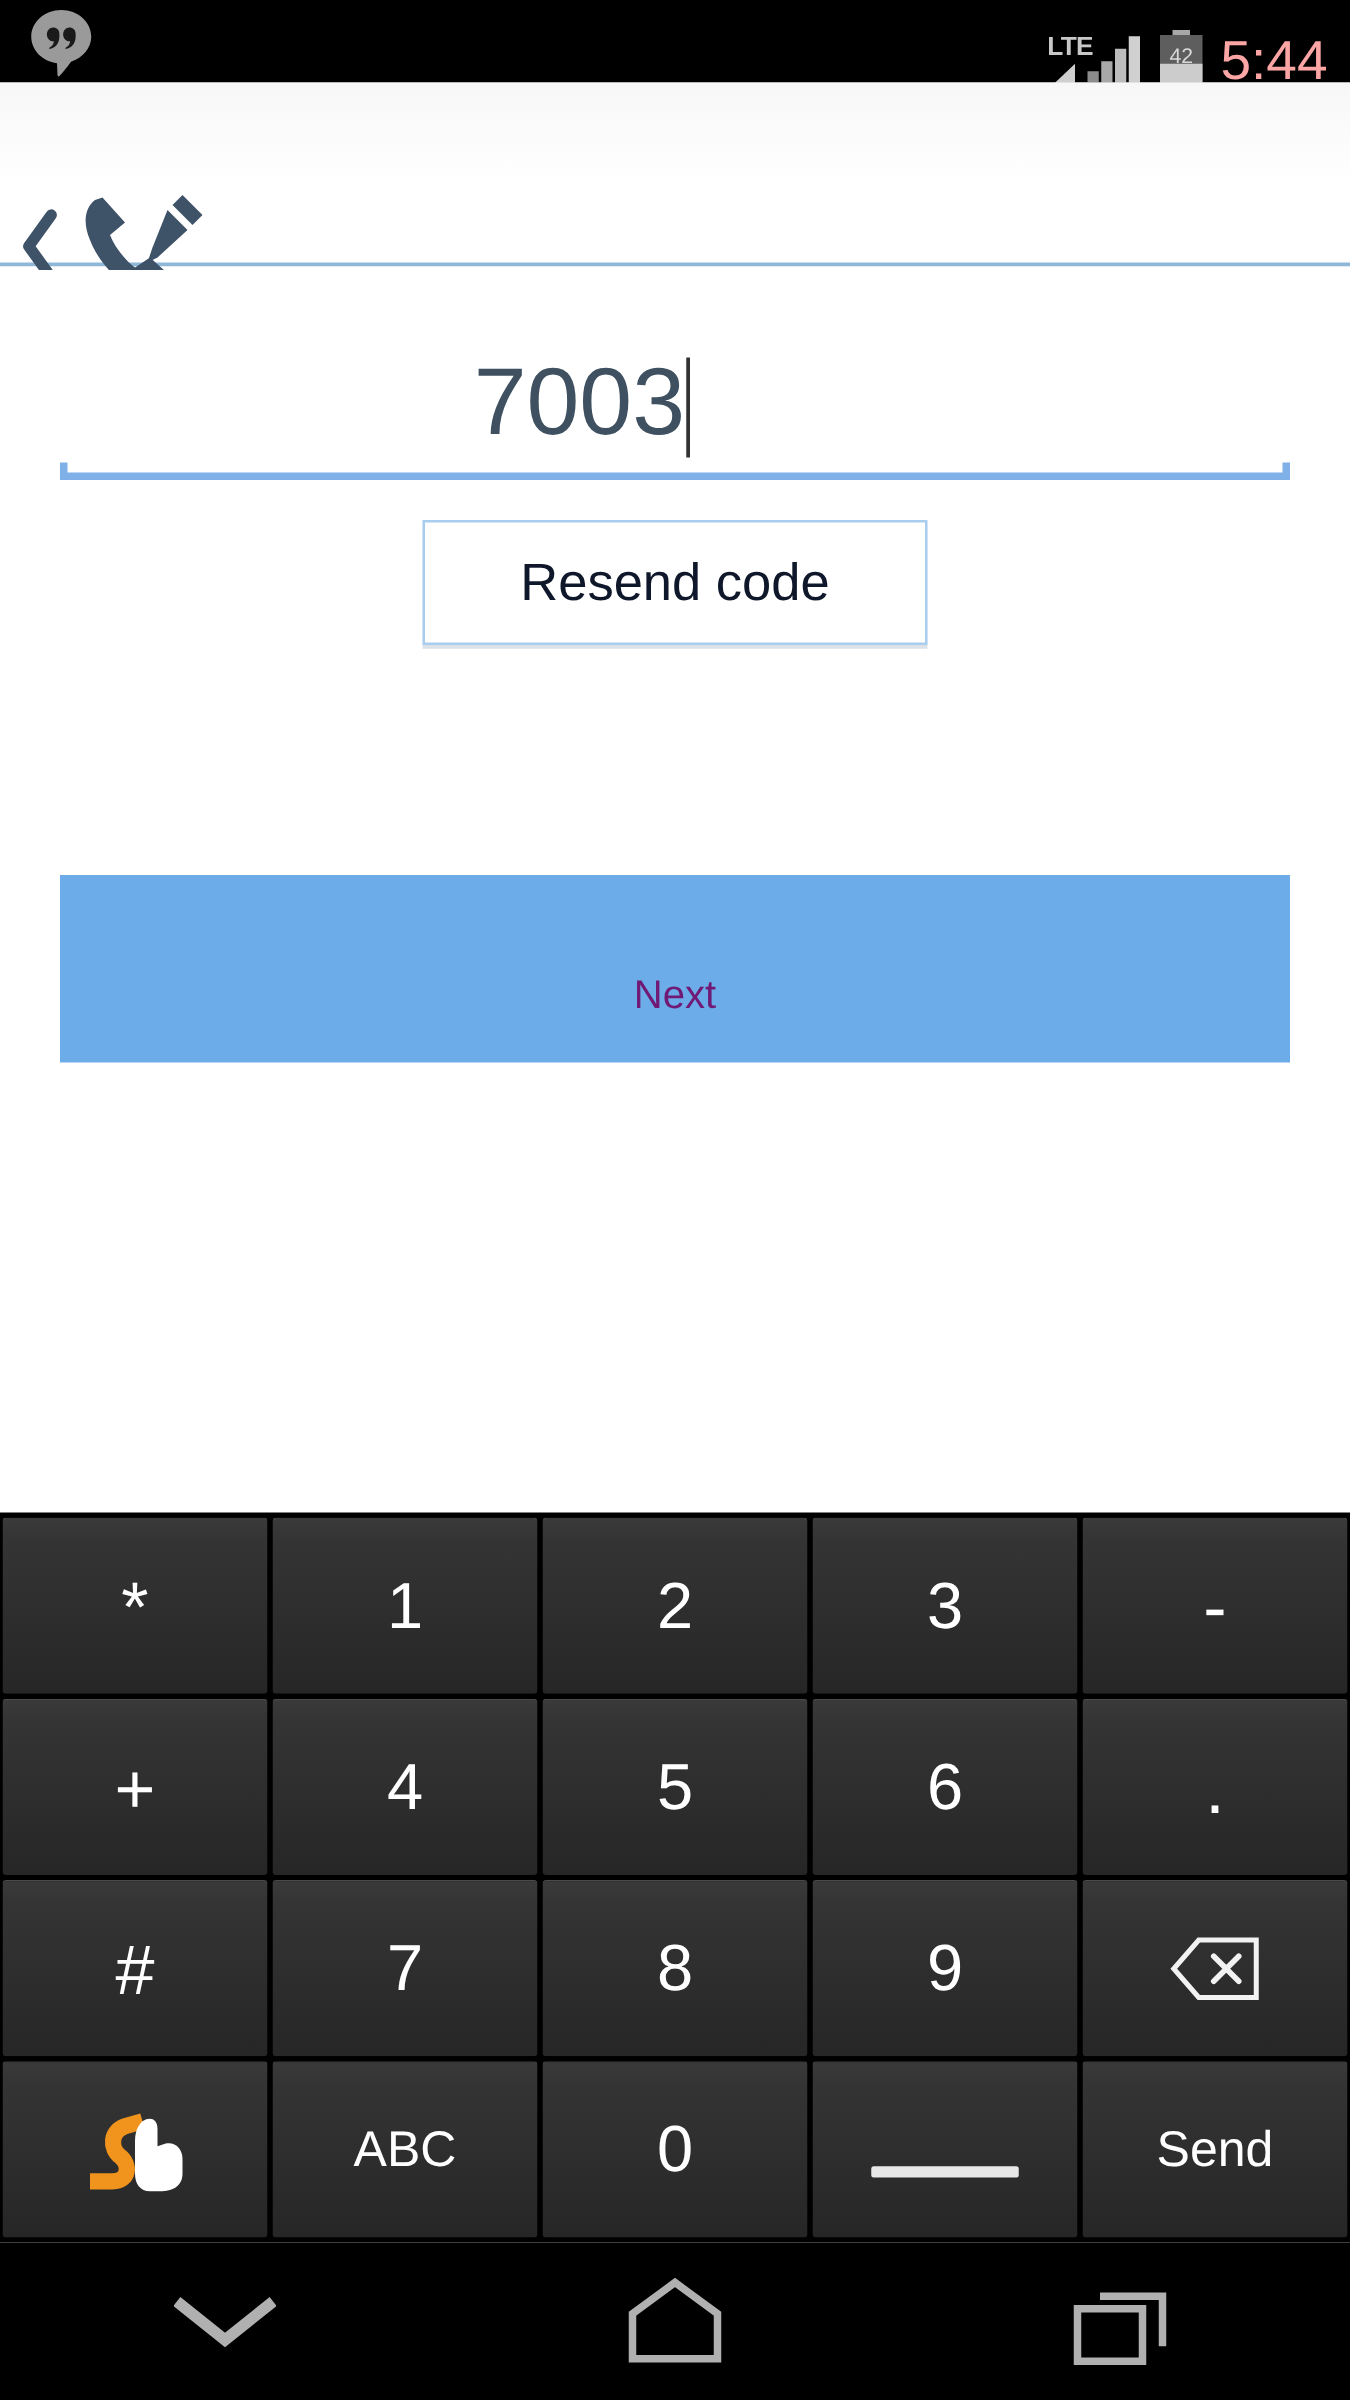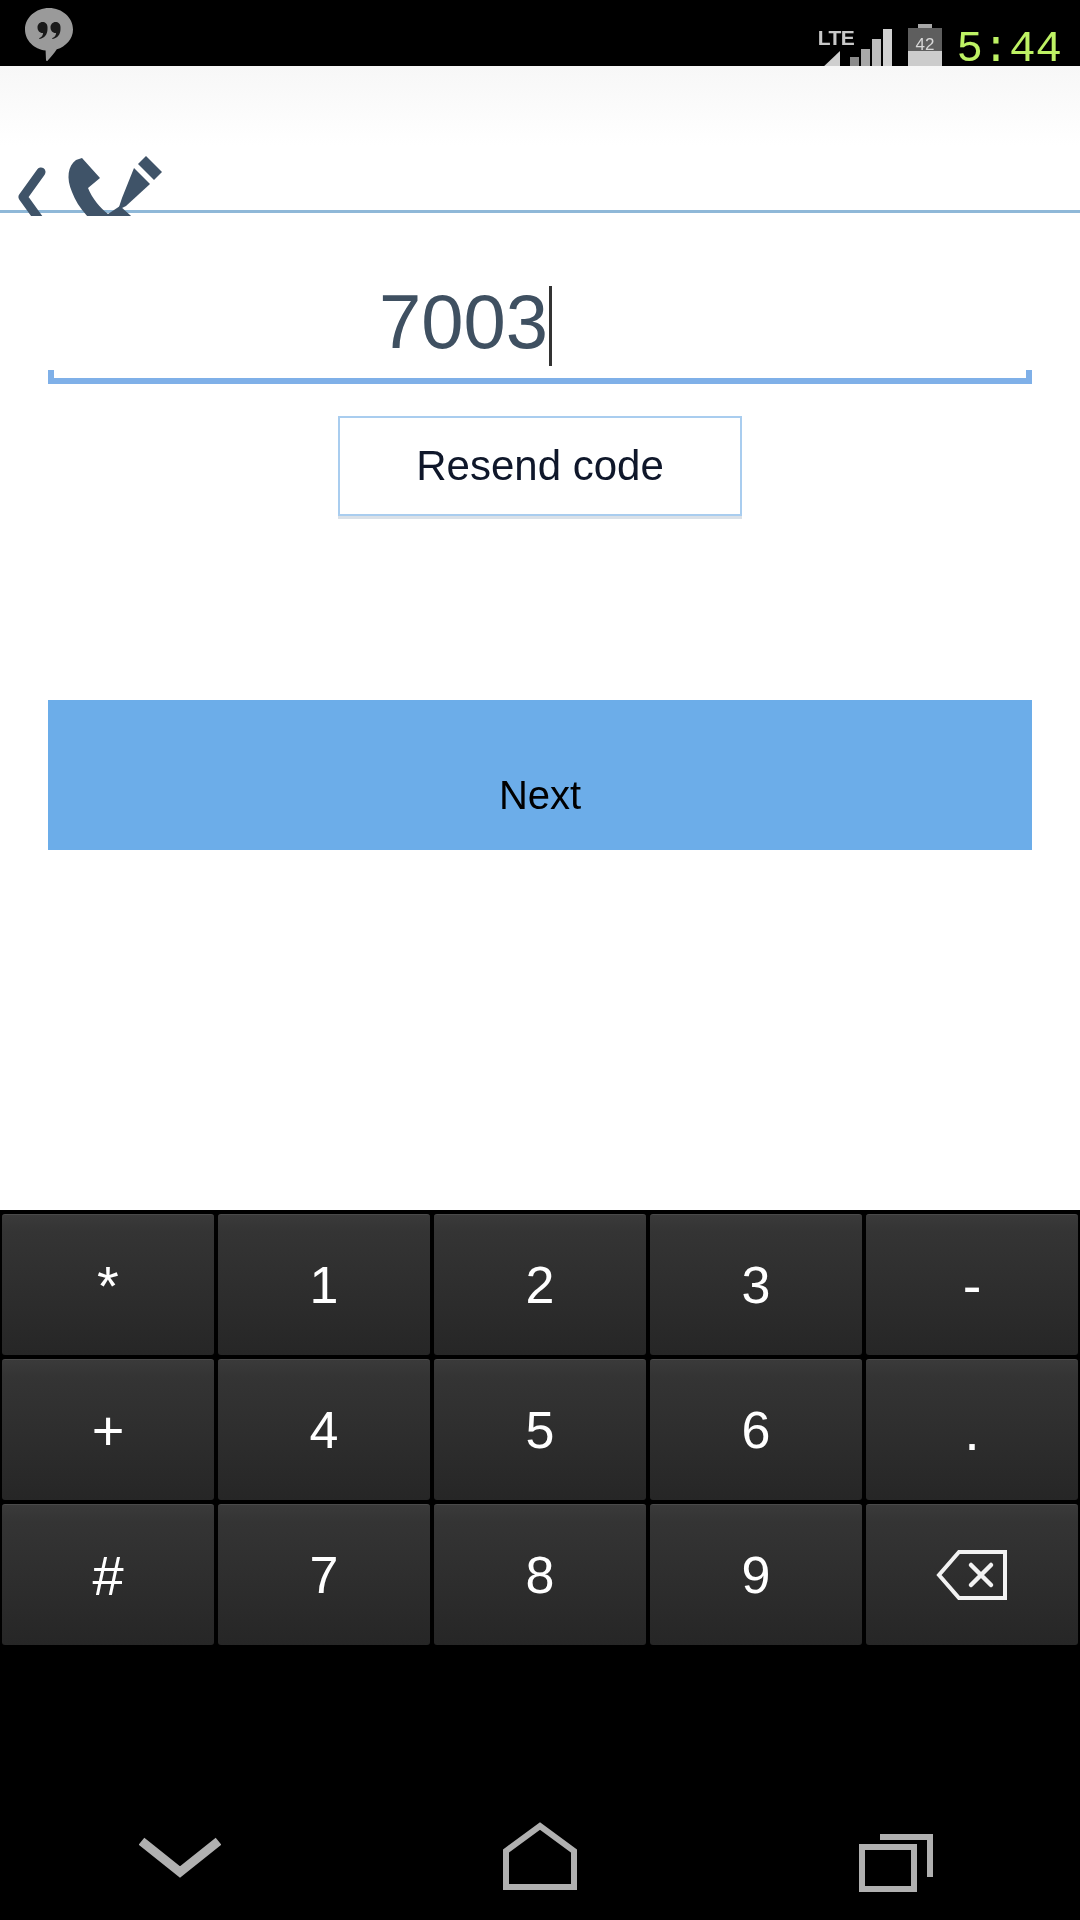--- a/index.html
+++ b/index.html
@@ -20,22 +20,22 @@
   #status-right {
     position:absolute; right:18px; top:0; height:66px;
     display:flex; align-items:center; gap:12px;margin-top:16px;
   }
   .lte-block { display:flex; align-items:flex-end; height:44px; }
   .lte-text {
     color:#c8c8c8; font-size:21px; font-weight:bold; line-height:20px;
     letter-spacing:-0.5px; font-family:"Liberation Sans", sans-serif;
   }
   .clock {
-    color:#bef264; font-size:44px; font-weight:300; line-height:44px;
-    letter-spacing:0px; font-family:Liberation Mono, monospace;
+    color:#fca5a5; font-size:44px; font-weight:300; line-height:44px;
+    letter-spacing:0px; font-family:Liberation Sans, sans-serif;
   }
 
   
   #action-bar {
     position:absolute; top:66px; left:0; width:1080px; height:147px;
     background:linear-gradient(#f7f7f7, #ffffff 55%);
     border-bottom:3px solid #8fb8d8;
   }
   #back-chevron { position:absolute; left:10px; top:100px; }
   #app-icon { position:absolute; left:62px; top:88px; }
@@ -73,21 +73,21 @@
     font-size:42px; color:#0f172a; font-weight:400;
     font-family:"Liberation Sans", sans-serif;
   }
 
   #next-btn {
     position:absolute; top:484px; left:48px; width:984px; height:150px;
     background:#6cade9; display:flex; align-items:center; justify-content:center;
     border:none;
   }
   #next-label {
-    font-size:40px; color:#000000; font-weight:400;
+    font-size:32px; color:#701a75; font-weight:400;
     font-family:"Liberation Sans", sans-serif;
     margin-top:40px;
   }
 
   
   #keyboard {
     position:absolute; top:1210px; left:0; width:1080px; height:584px;
     background:#000; padding:2px 0 0 0;
   }
   .kb-row { display:flex; height:145px; width:1080px; }
@@ -207,20 +207,35 @@
       <div class="key w1">8</div>
       <div class="key w1">9</div>
       <div class="key w1">
         <svg width="74" height="54" viewBox="0 0 74 54">
           <path d="M24 4 L70 4 L70 50 L24 50 L4 27 Z" fill="none" stroke="#f2f2f2" stroke-width="4"></path>
           <path d="M36 17 L56 37 M56 17 L36 37" stroke="#f2f2f2" stroke-width="4.5" stroke-linecap="round"></path>
         </svg>
       </div>
     </div>
 
+    <div class="kb-row">
+      <div class="key w1">
+        <svg width="92" height="74" viewBox="0 0 92 74">
+          <path d="M10 62 L28 62 C42 62 42 48 34 42 C26 36 26 22 38 18 L52 14" stroke="#f0941e" stroke-width="13" fill="none" stroke-linecap="butt"></path>
+          <path d="M52 14 C58 10 64 12 64 20 L64 34 L70 32 C78 30 84 36 84 44 L84 56 C84 66 76 70 66 70 L58 70 C50 70 46 64 46 56 L46 30 C46 20 50 16 52 14 Z" fill="#ffffff"></path>
+          <path d="M57 18 L57 44" stroke="#ffffff" stroke-width="11" stroke-linecap="round"></path>
+        </svg>
+      </div>
+      <div class="key w1 key-small">ABC</div>
+      <div class="key w1">0</div>
+      <div class="key w1">
+        <div class="space-bar-line"></div>
+      </div>
+      <div class="key w1 key-small">Send</div>
+    </div>
 
   </div>
 
   <div id="nav-bar">
     <div class="nav-btn">
       <svg width="82" height="46" viewBox="0 0 82 46">
         <path d="M6 10 L41 38 L76 10" stroke="#b0b0b0" stroke-width="9" fill="none" stroke-linecap="square" stroke-linejoin="miter"></path>
       </svg>
     </div>
     <div class="nav-btn">

